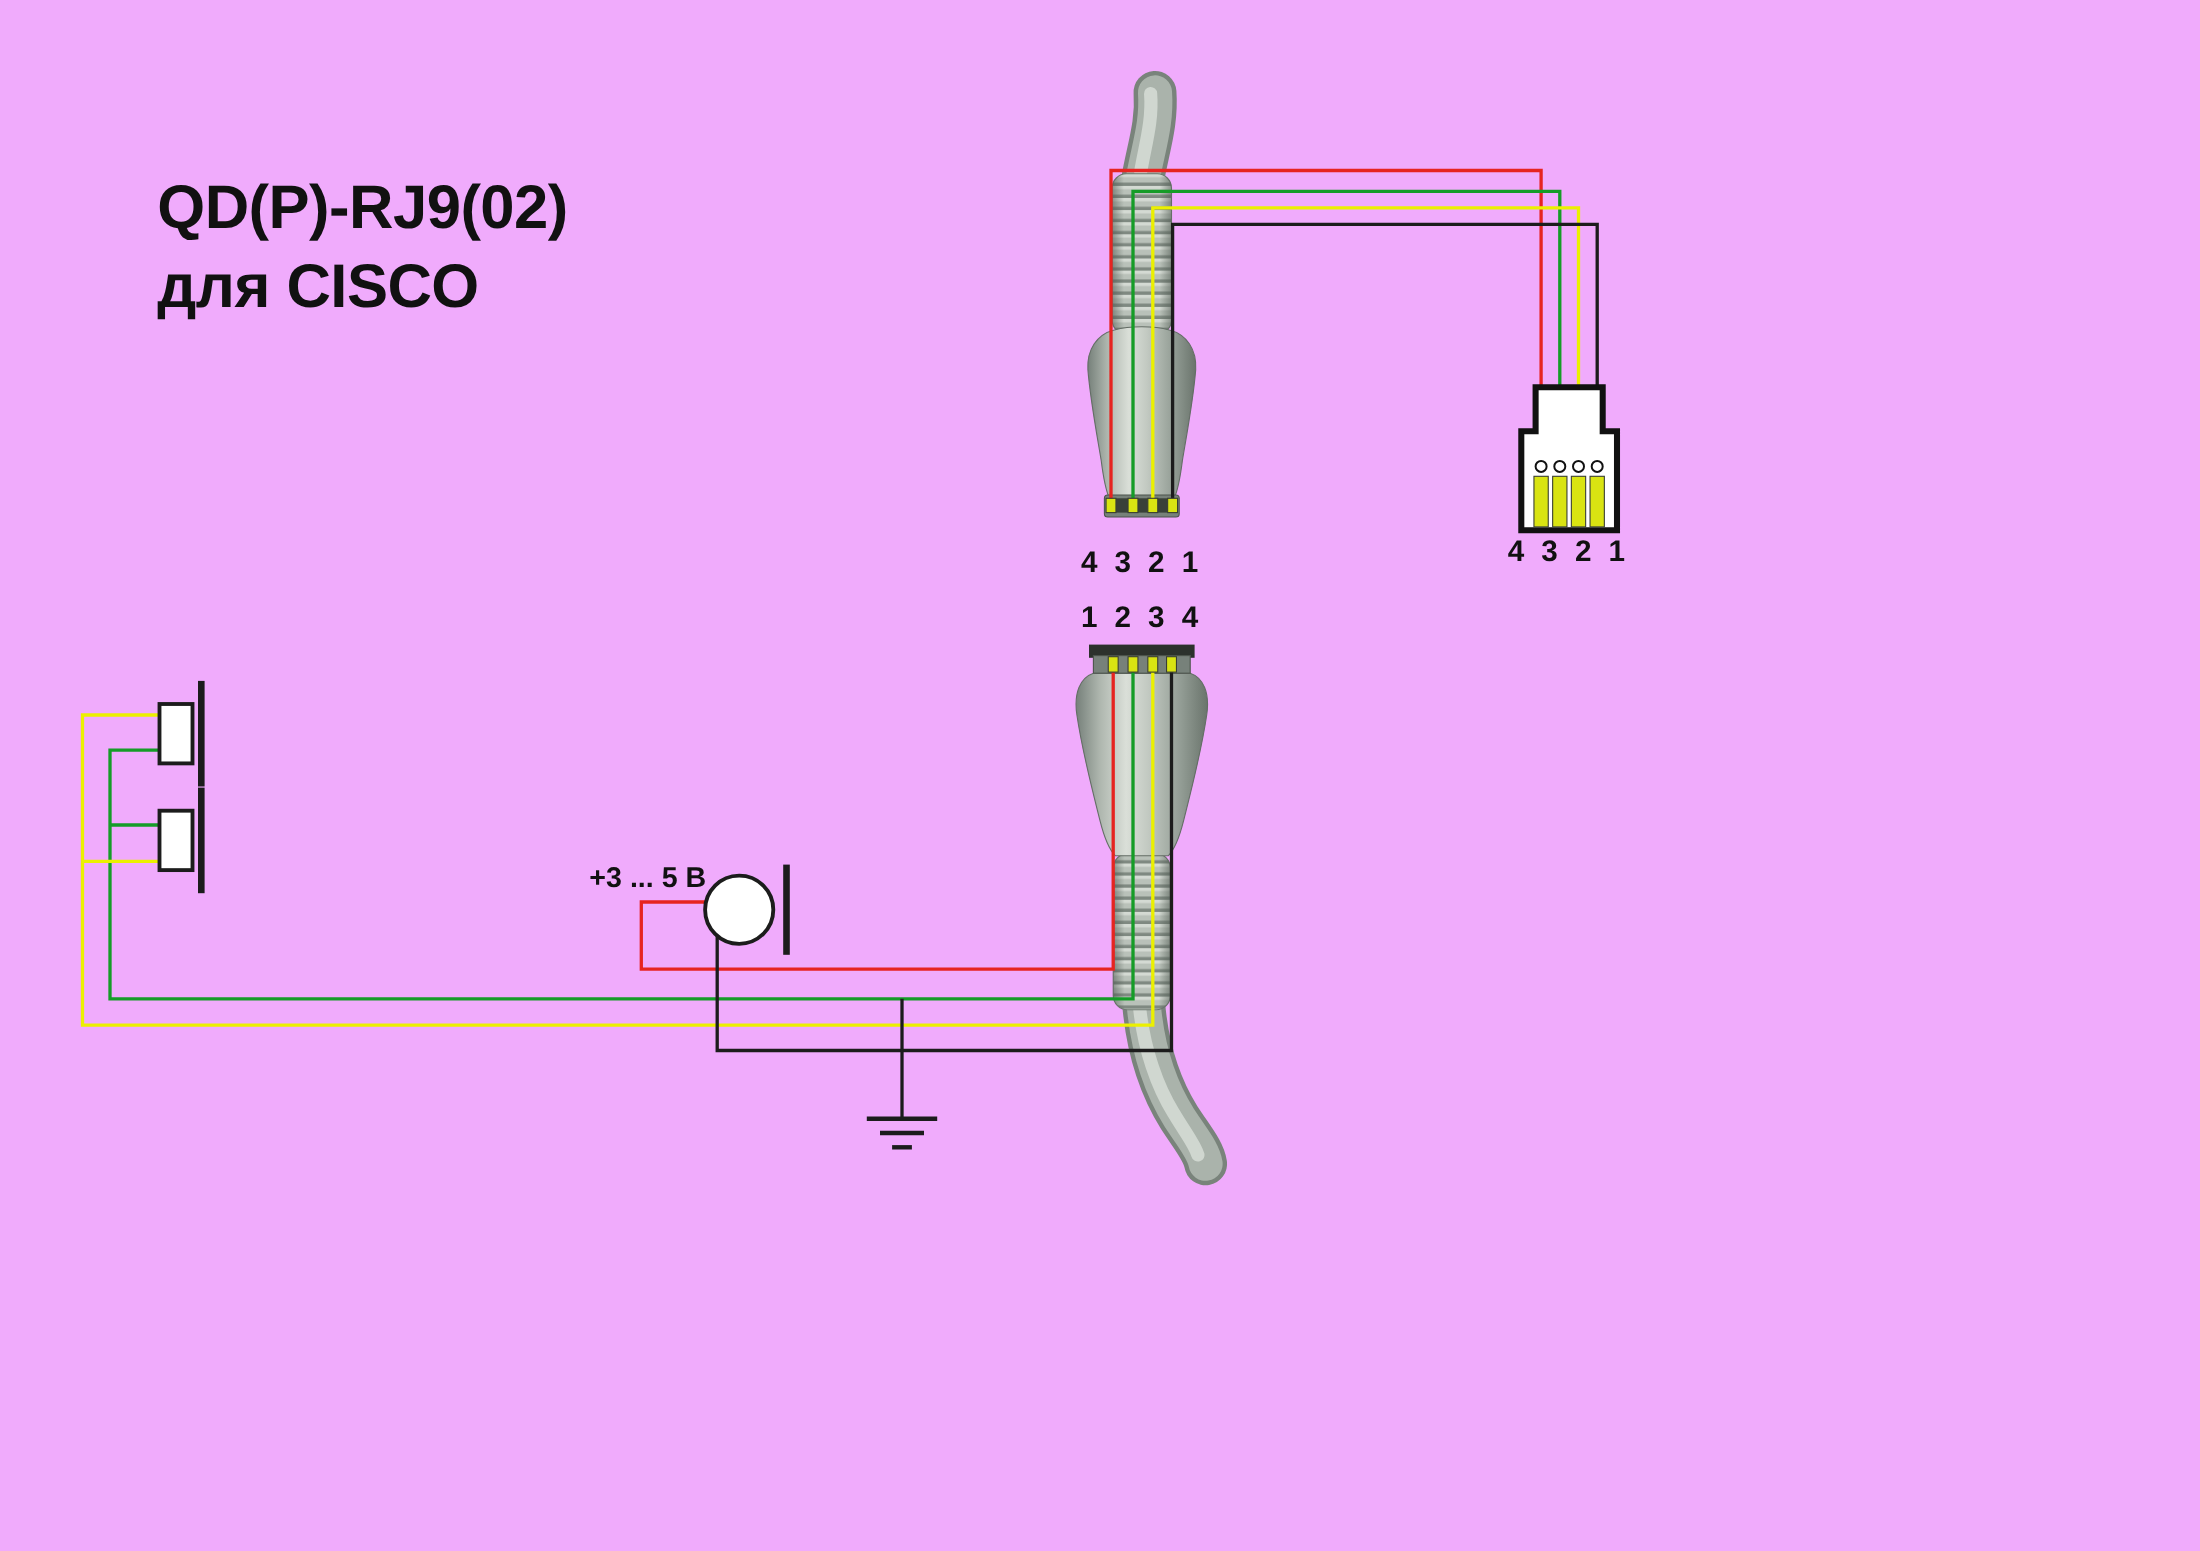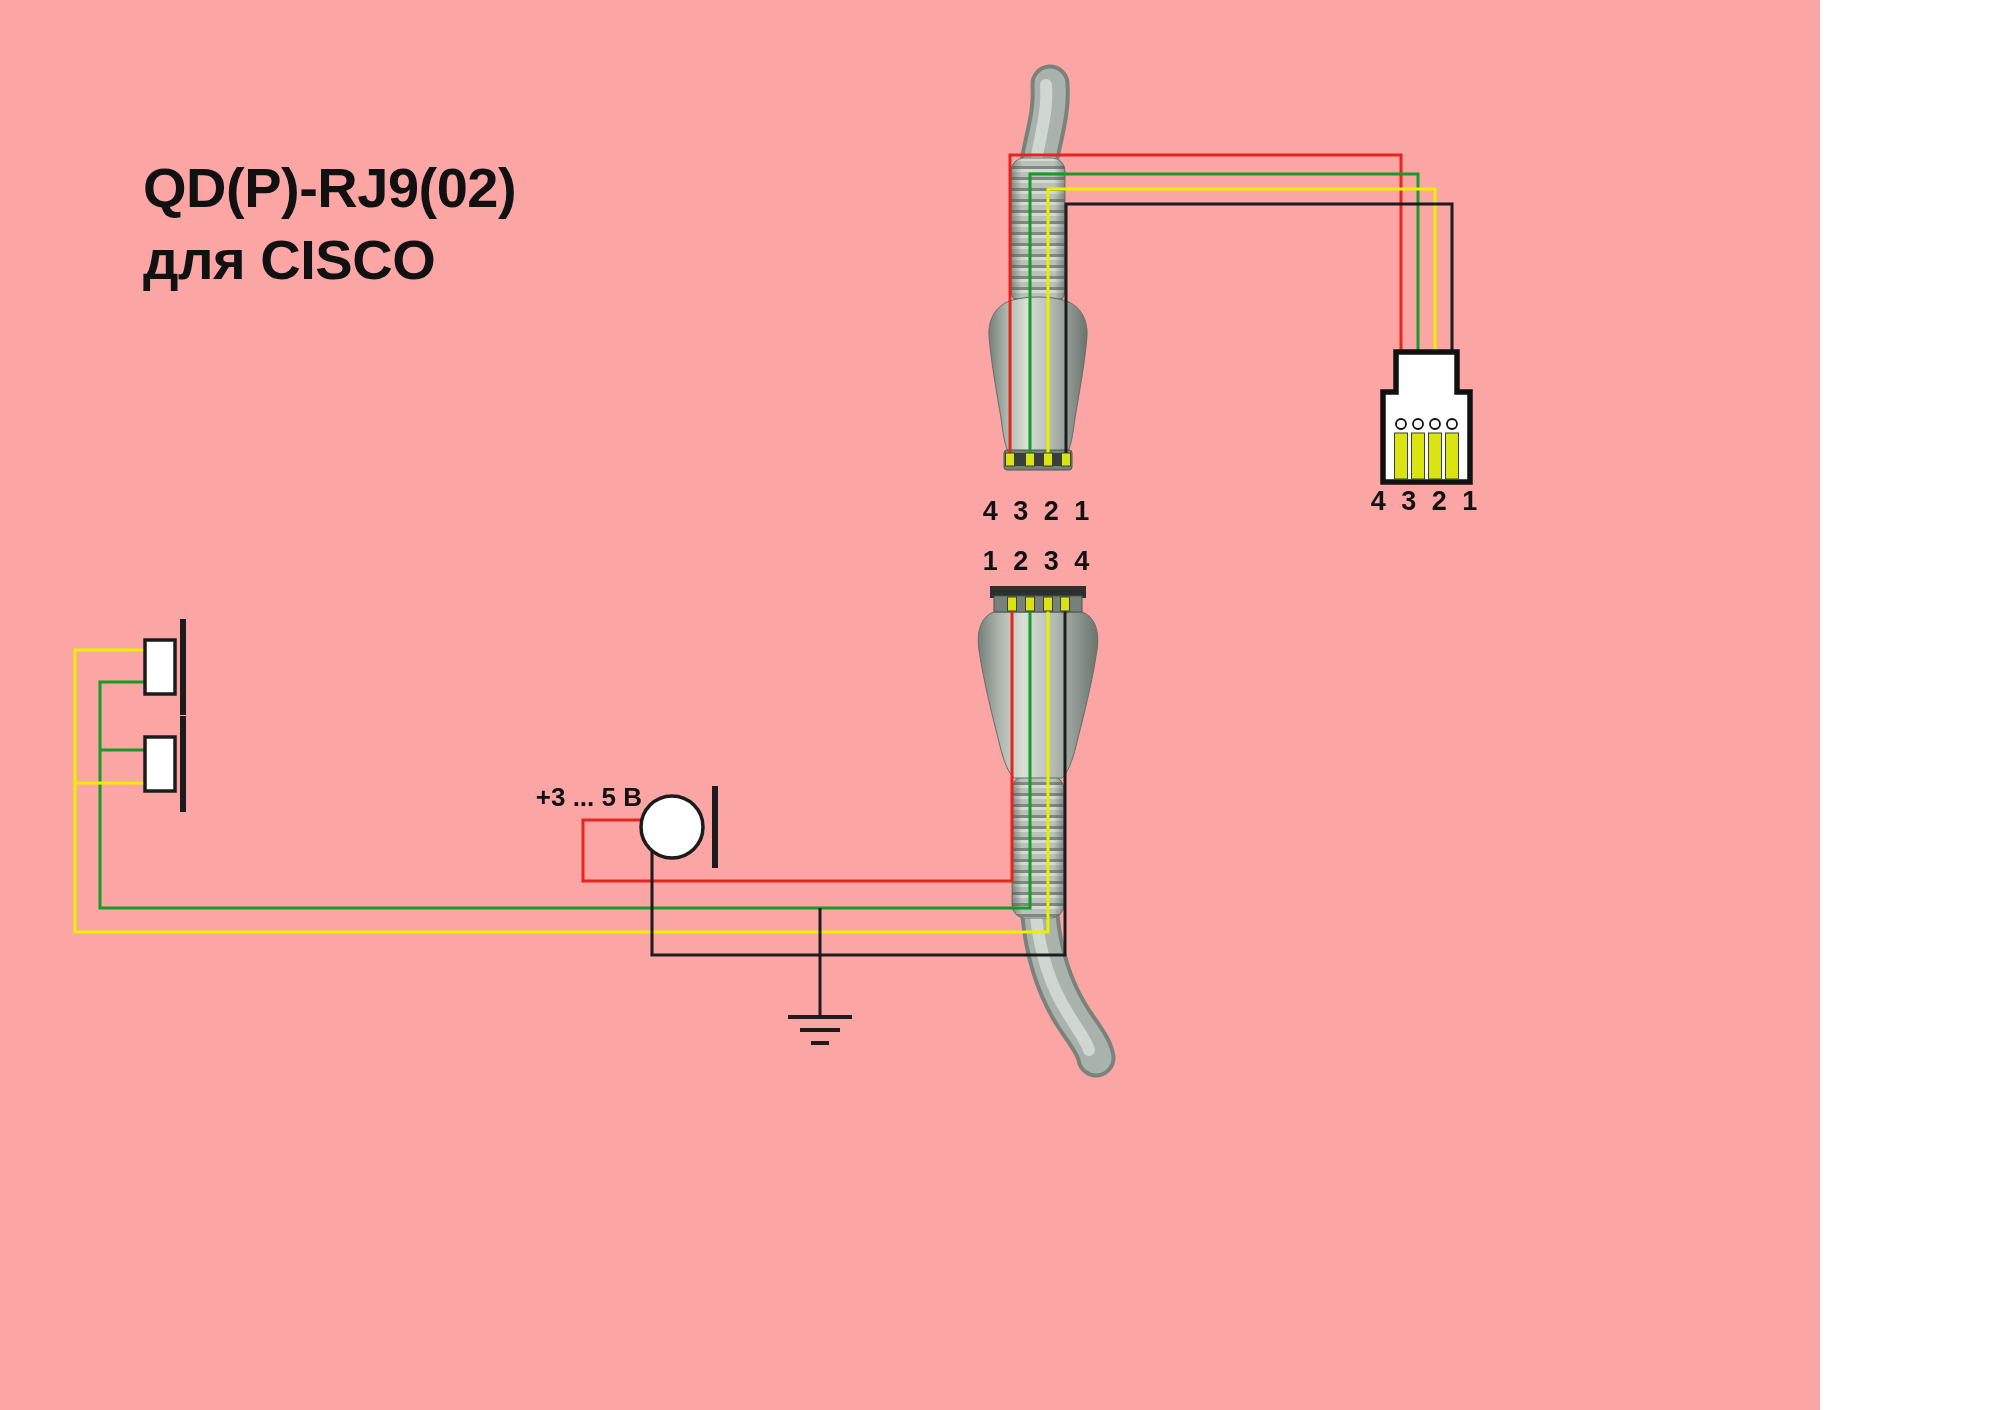--- a/index.html
+++ b/index.html
@@ -1,16 +1,16 @@
 <!DOCTYPE html>
 <html style="--c-red: #e62420; --c-green: #159c27; --c-yellow: #ebf000; --c-black: #1c1c1c; --c-pin_yellow: #d9e412;"><head>
 <meta charset="utf-8">
 <style>
   html,body{margin:0;padding:0;background:#ffffff;}
-  #stage{position:relative;width:1820px;height:1410px;background:#fca5a5;overflow:hidden;}
+  #stage{position:relative;width:2000px;height:1410px;background:#f0abfc;overflow:hidden;}
   #stage svg{position:absolute;left:0;top:0;}
   text{font-family:"Liberation Sans","DejaVu Sans",sans-serif;fill:#111;}
   .title-text{font-size:56px;font-weight:bold;letter-spacing:-0.5px;}
   .pin-label{font-size:27px;font-weight:bold;letter-spacing:4px;}
   .mic-label{font-size:26px;font-weight:bold;}
   .wire{fill:none;stroke-width:3;}
   .w-red{stroke:var(--c-red,#e62420);}
   .w-green{stroke:var(--c-green,#159c27);}
   .w-yellow{stroke:var(--c-yellow,#ebf000);}
   .w-black{stroke:var(--c-black,#1c1c1c);}

